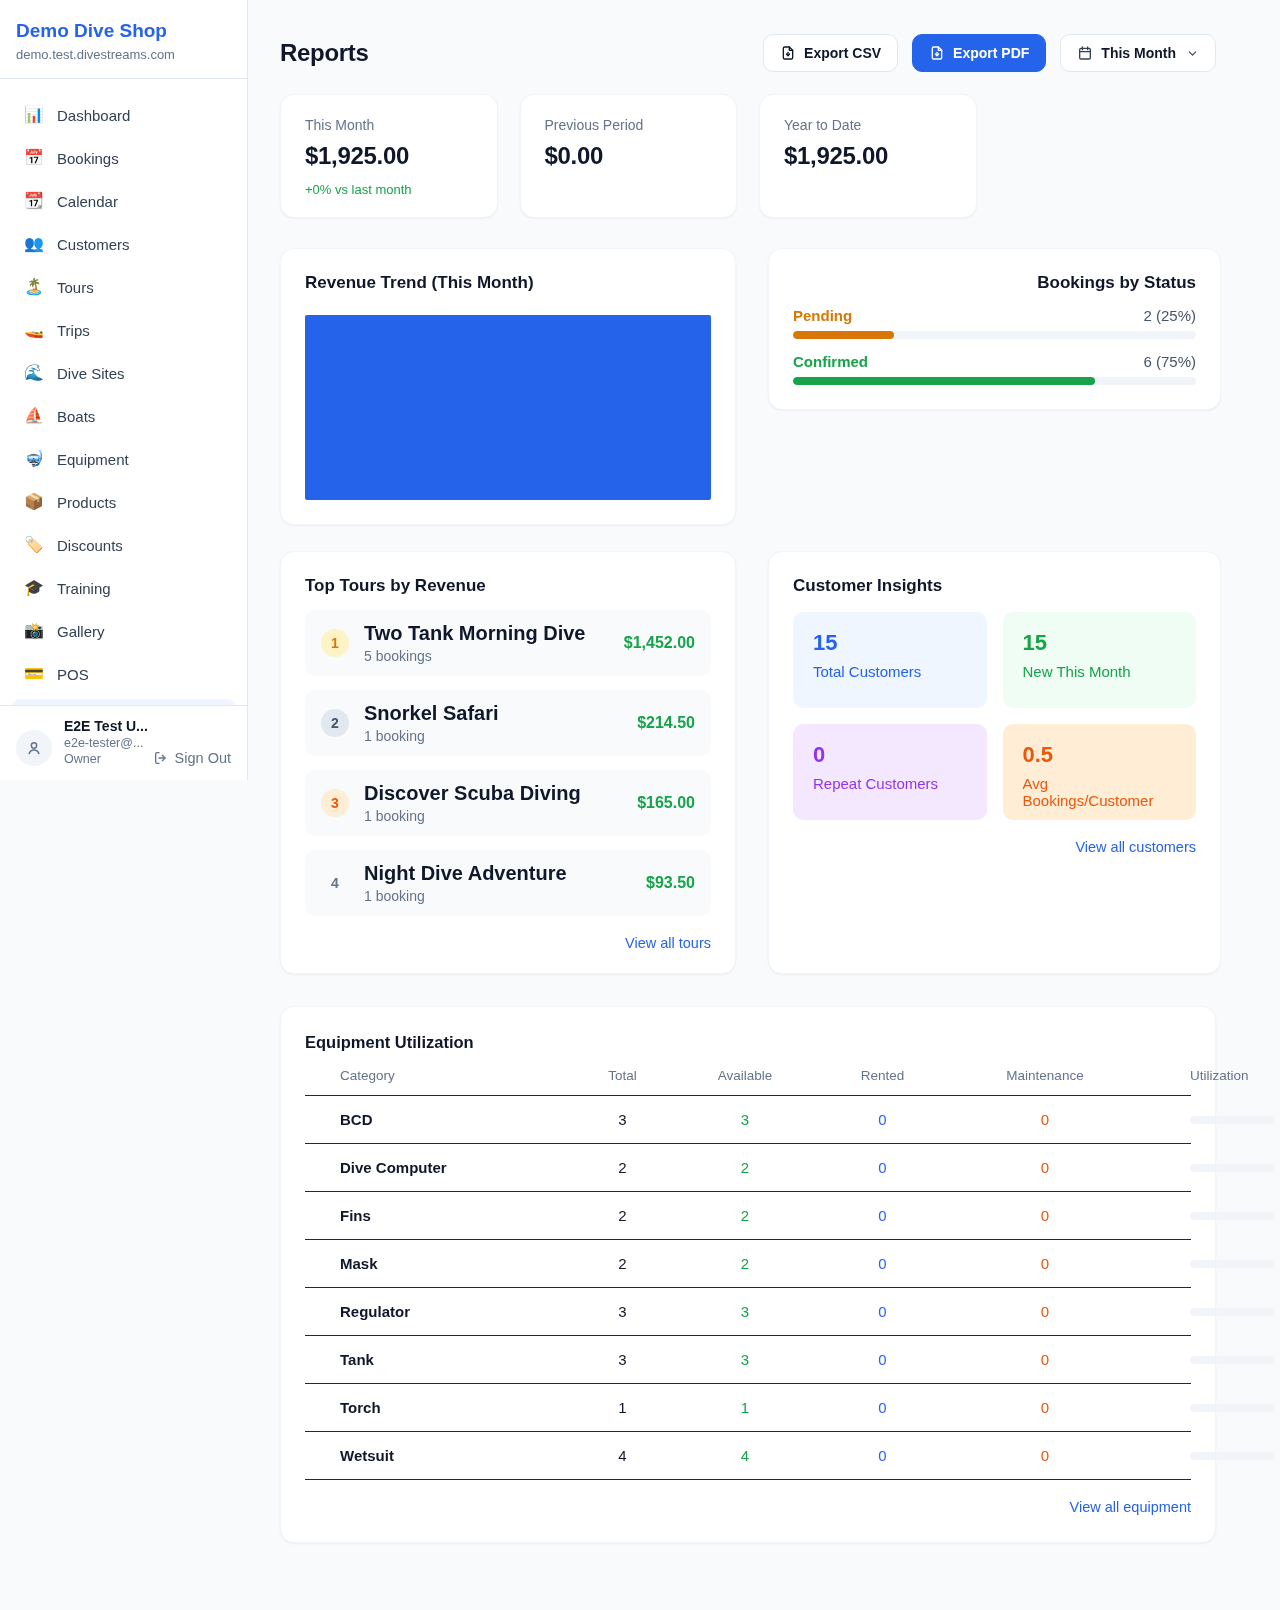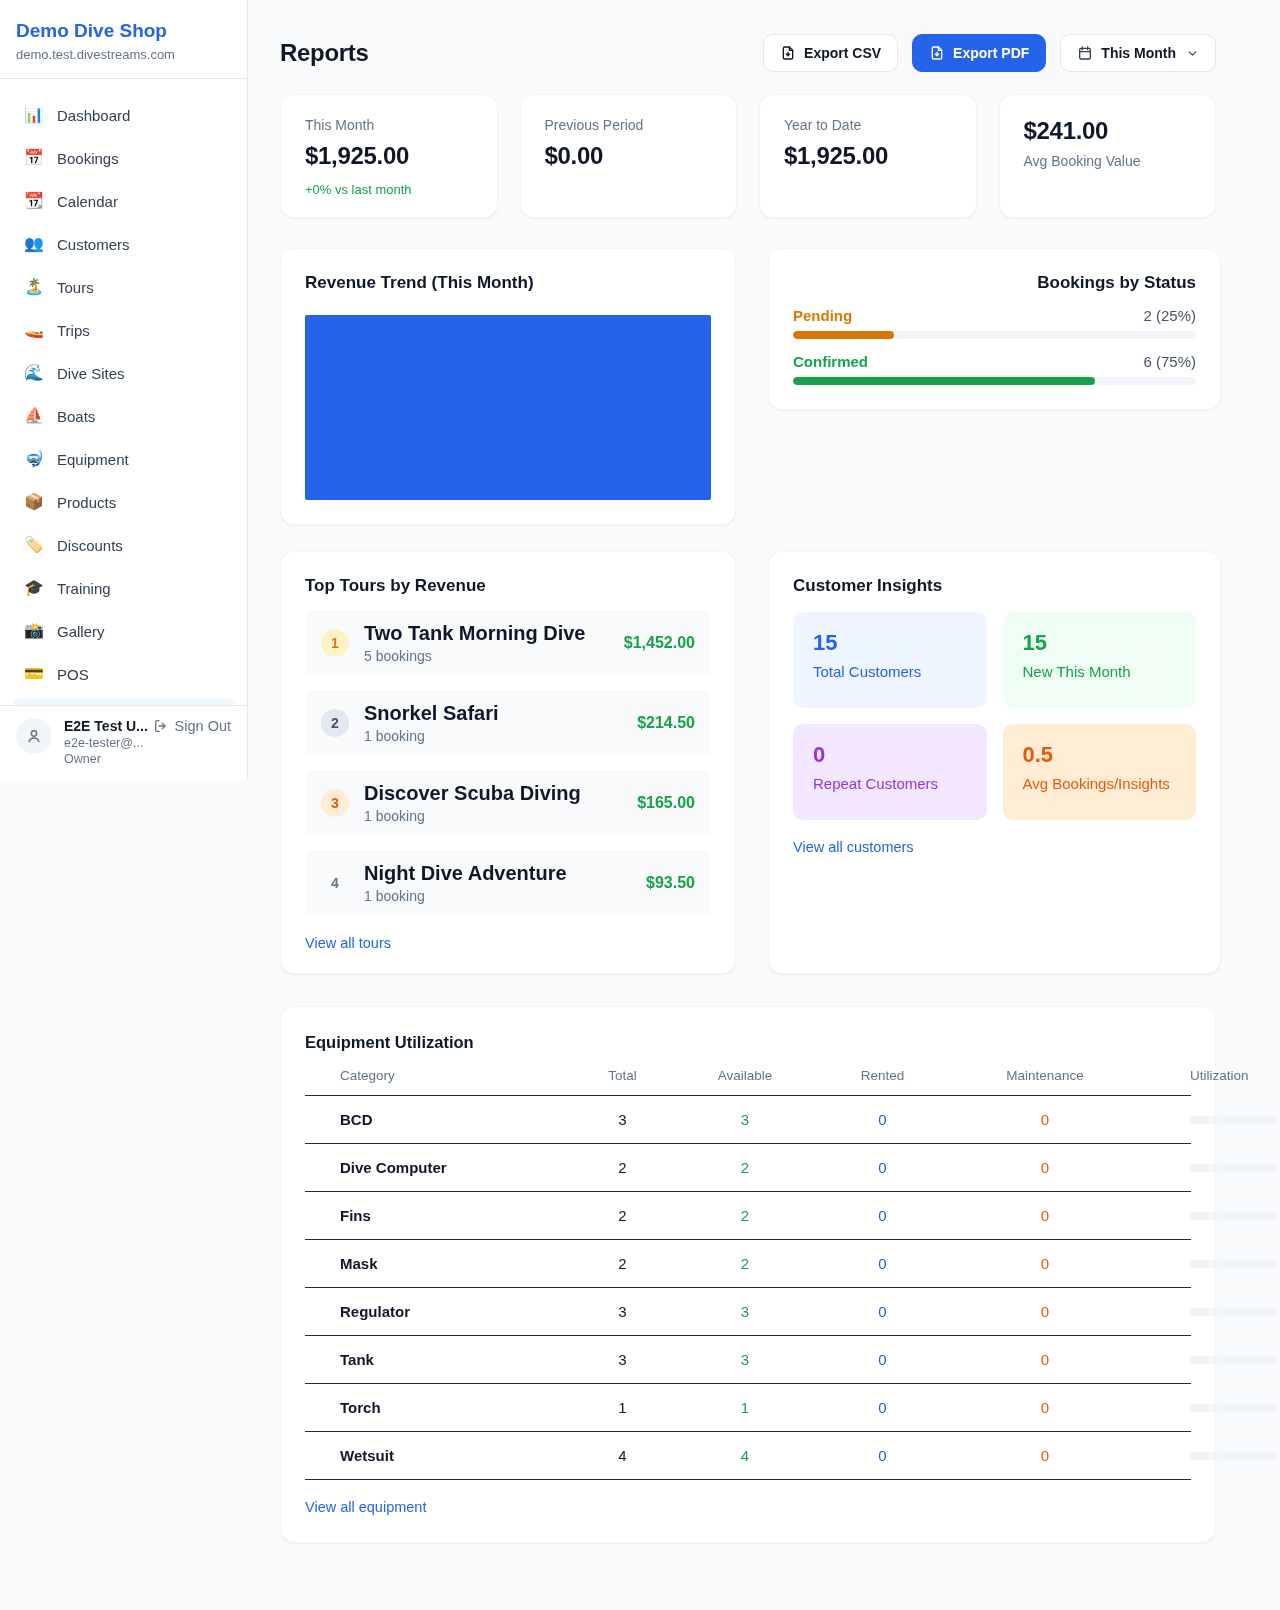--- a/index.html
+++ b/index.html
@@ -31,21 +31,21 @@
   }
   .nav-icon { font-size:16px; width:20px; text-align:center; line-height:1; }
   .nav-label { font-size:15px; color:#334155; }
   .nav-active-partial {
     height:11px; margin:0 0 0 0; border-radius:8px 8px 0 0;
     background:#eff6ff;
   }
   .user-panel {
     border-top:1px solid #e2e8f0;
     padding:12px 16px 14px;
-    display:flex; align-items:flex-start; gap:12px;
+    display:flex; align-items:flex-end; gap:12px;
   }
   .avatar {
     width:36px; height:36px; border-radius:50%;
     background:#f1f5f9; flex:0 0 auto;
     display:flex; align-items:center; justify-content:center;
   }
   .avatar svg { width:20px; height:20px; }
   .user-info { flex:1; min-width:0; }
   .user-name { font-size:14px; font-weight:700; color:#0f172a; white-space:nowrap; }
   .user-email, .user-role { font-size:12.5px; color:#64748b; margin-top:2px; white-space:nowrap; }
@@ -115,21 +115,21 @@
     font-size:14px; font-weight:700; margin-right:15px;
   }
   .rank.r1 { background:#fef3c7; color:#d97706; }
   .rank.r2 { background:#e2e8f0; color:#475569; }
   .rank.r3 { background:#ffedd5; color:#ea580c; }
   .rank.r4 { background:transparent; color:#64748b; }
   .tour-main { flex:1; min-width:0; }
   .tour-name { font-size:20px; font-weight:600; color:#0f172a; }
   .tour-sub { font-size:14px; color:#64748b; margin-top:3px; }
   .tour-amount { font-size:16px; font-weight:700; color:#16a34a; }
-  .view-all { text-align:left; margin-top:18px; }
+  .view-all { text-align:right; margin-top:18px; }
   .view-all a { color:#2563eb; font-size:14.5px; text-decoration:none; }
 
   .tiles { display:grid; grid-template-columns:1fr 1fr; gap:16px; margin-top:16px; }
   .tile { border-radius:10px; padding:18px 20px; height:96px; }
   .tile-value { font-size:22px; font-weight:800; }
   .tile-label { font-size:15px; margin-top:7px; }
   .tile.blue { background:#eff6ff; } .tile.blue .tile-value, .tile.blue .tile-label { color:#2563eb; }
   .tile.green { background:#f0fdf4; } .tile.green .tile-value, .tile.green .tile-label { color:#16a34a; }
   .tile.purple { background:#f3e8ff; } .tile.purple .tile-value, .tile.purple .tile-label { color:#9333ea; }
   .tile.orange { background:#ffedd5; } .tile.orange .tile-value, .tile.orange .tile-label { color:#ea580c; }
@@ -292,24 +292,20 @@
       <div class="stat-delta">+0% vs last month</div>
     </div>
     <div class="card stat-card">
       <div class="stat-label">Previous Period</div>
       <div class="stat-value">$0.00</div>
     </div>
     <div class="card stat-card">
       <div class="stat-label">Year to Date</div>
       <div class="stat-value">$1,925.00</div>
     </div>
-    <div class="card stat-card value-first">
-      <div class="stat-value">$241.00</div>
-      <div class="stat-label">Avg Booking Value</div>
-    </div>
   </div>
 
   <div class="grid-2 mt30">
     <div class="card revenue-card">
       <div class="section-title">Revenue Trend (This Month)</div>
       <div class="chart-block"></div>
     </div>
     <div class="card status-card">
       <div class="section-title">Bookings by Status</div>
       <div class="status-row">
@@ -381,21 +377,21 @@
         <div class="tile green">
           <div class="tile-value">15</div>
           <div class="tile-label">New This Month</div>
         </div>
         <div class="tile purple">
           <div class="tile-value">0</div>
           <div class="tile-label">Repeat Customers</div>
         </div>
         <div class="tile orange">
           <div class="tile-value">0.5</div>
-          <div class="tile-label">Avg Bookings/Insights</div>
+          <div class="tile-label">Avg Bookings/Customer</div>
         </div>
       </div>
       <div class="view-all">
         <a href="#">View all customers</a>
       </div>
     </div>
   </div>
 
   <div class="card equip-card">
     <div class="section-title" style="font-size:16.5px">Equipment Utilization</div>

